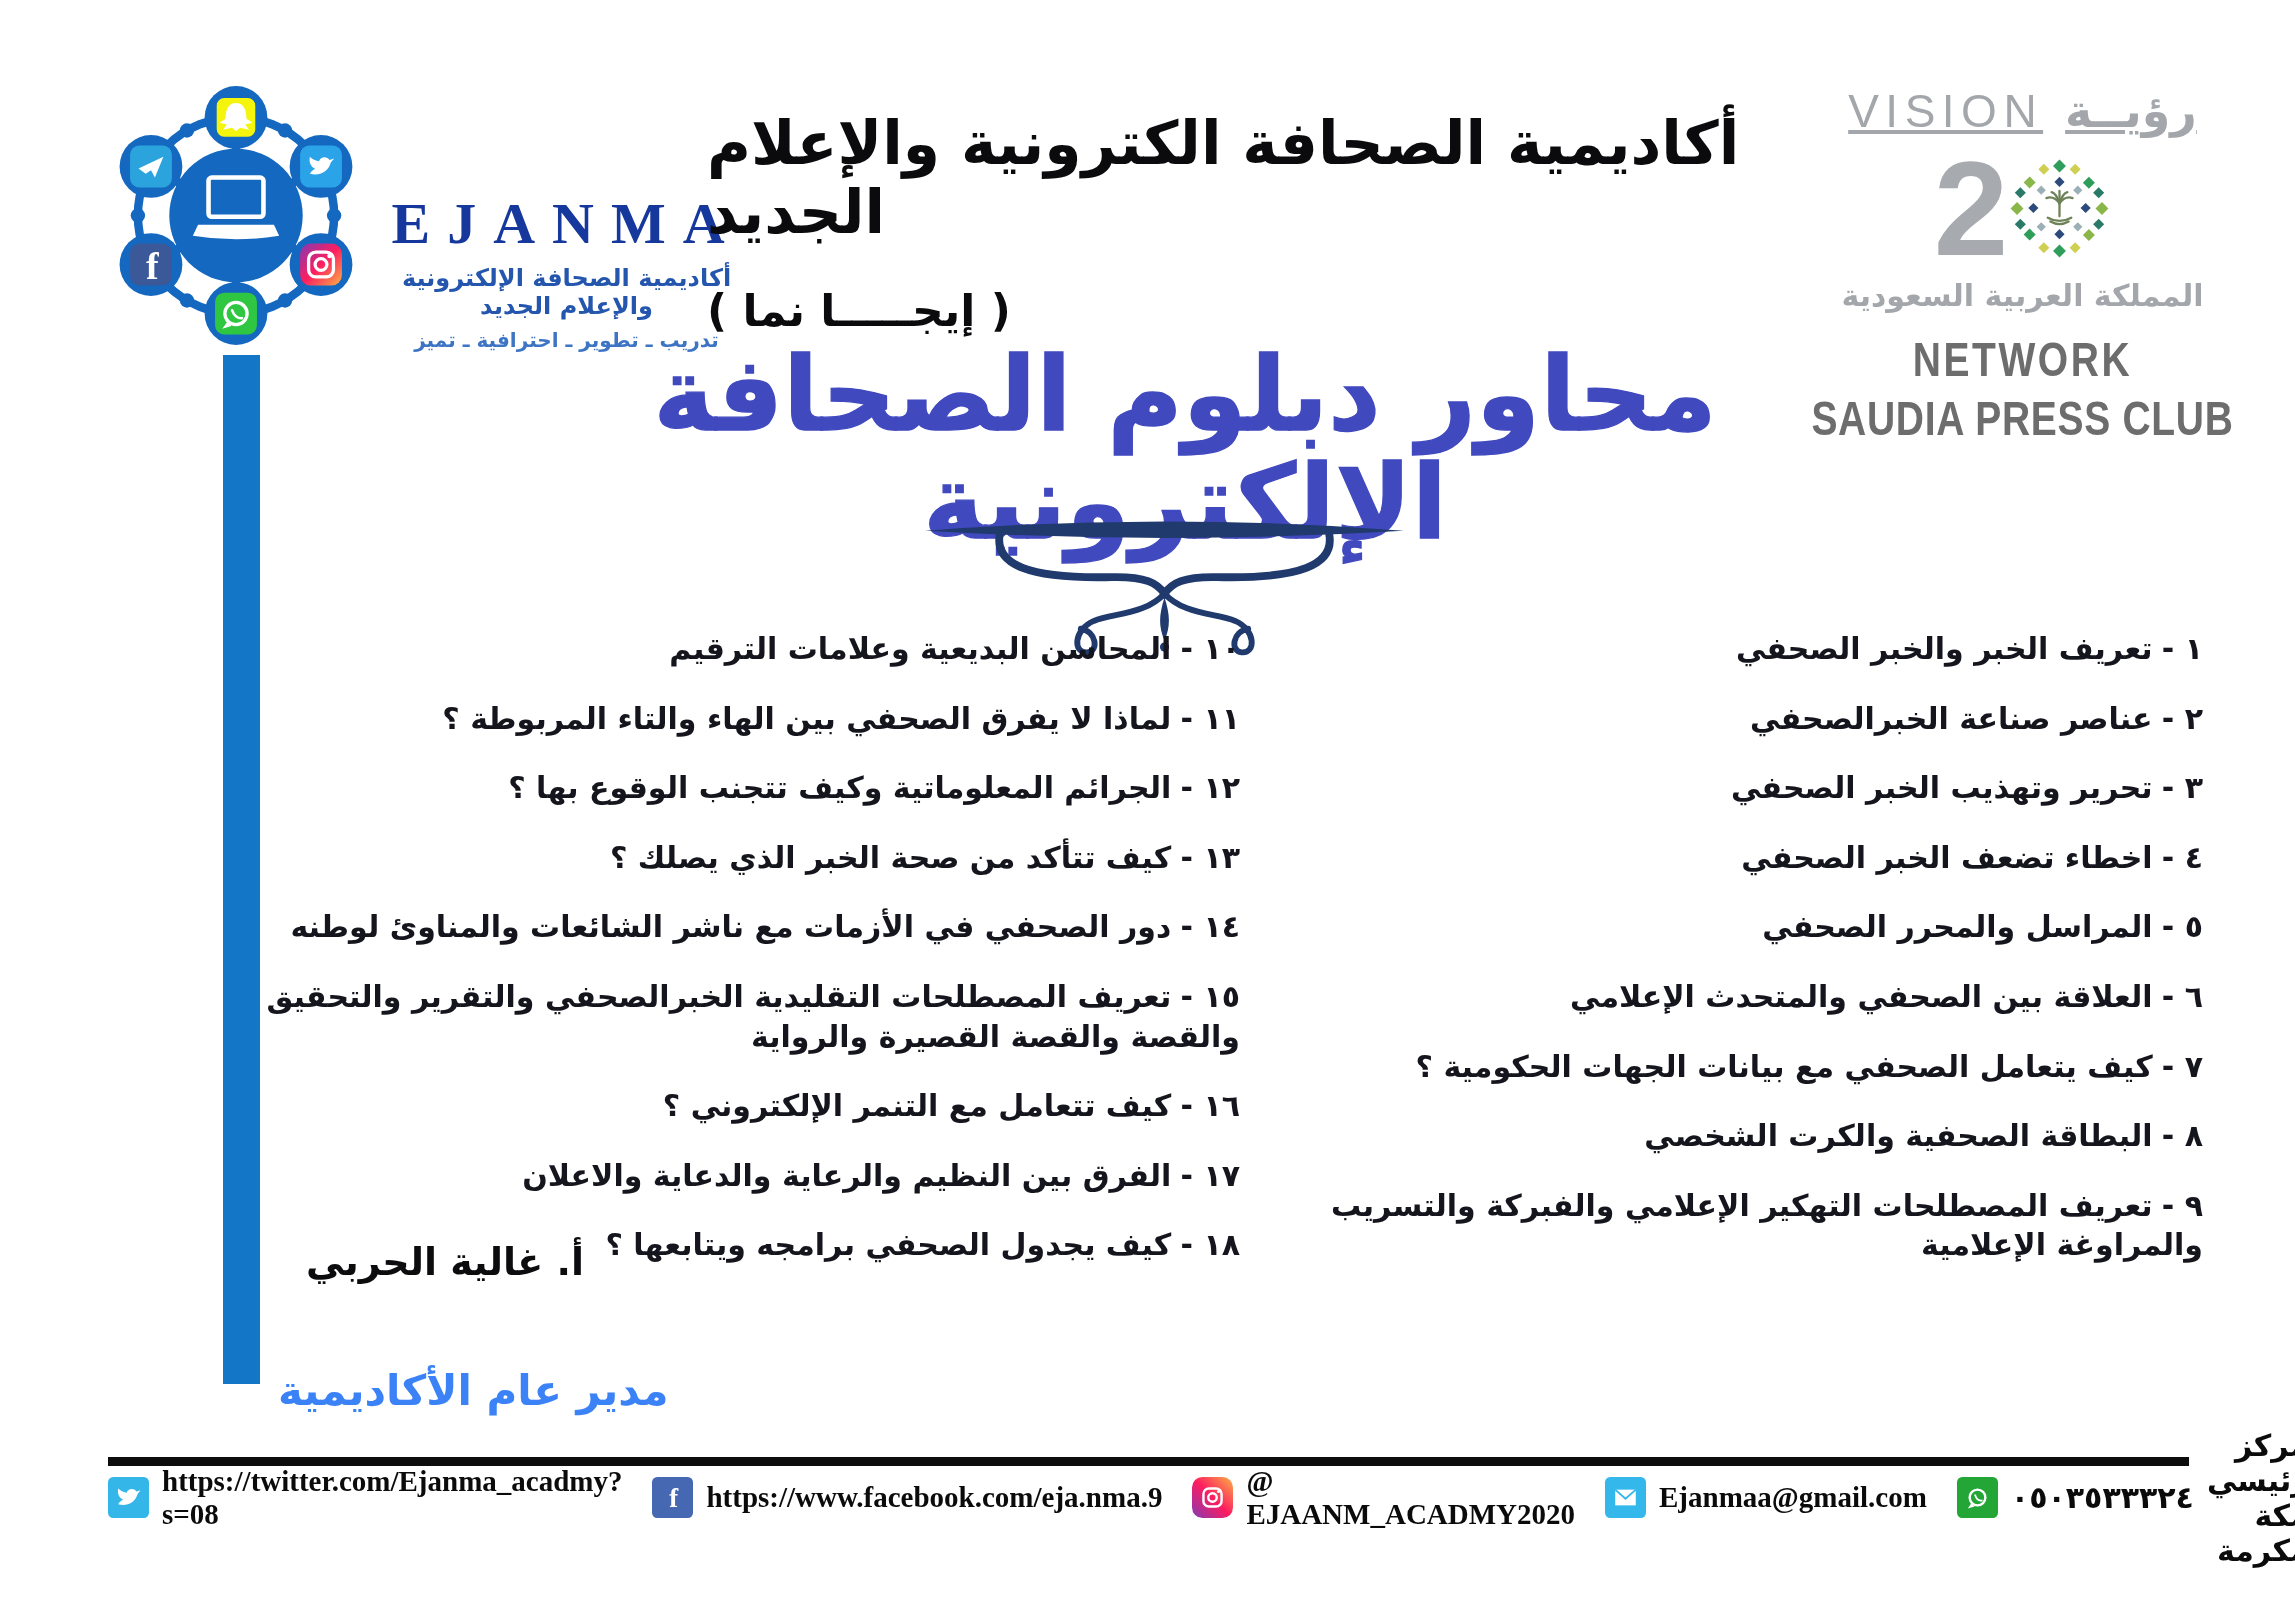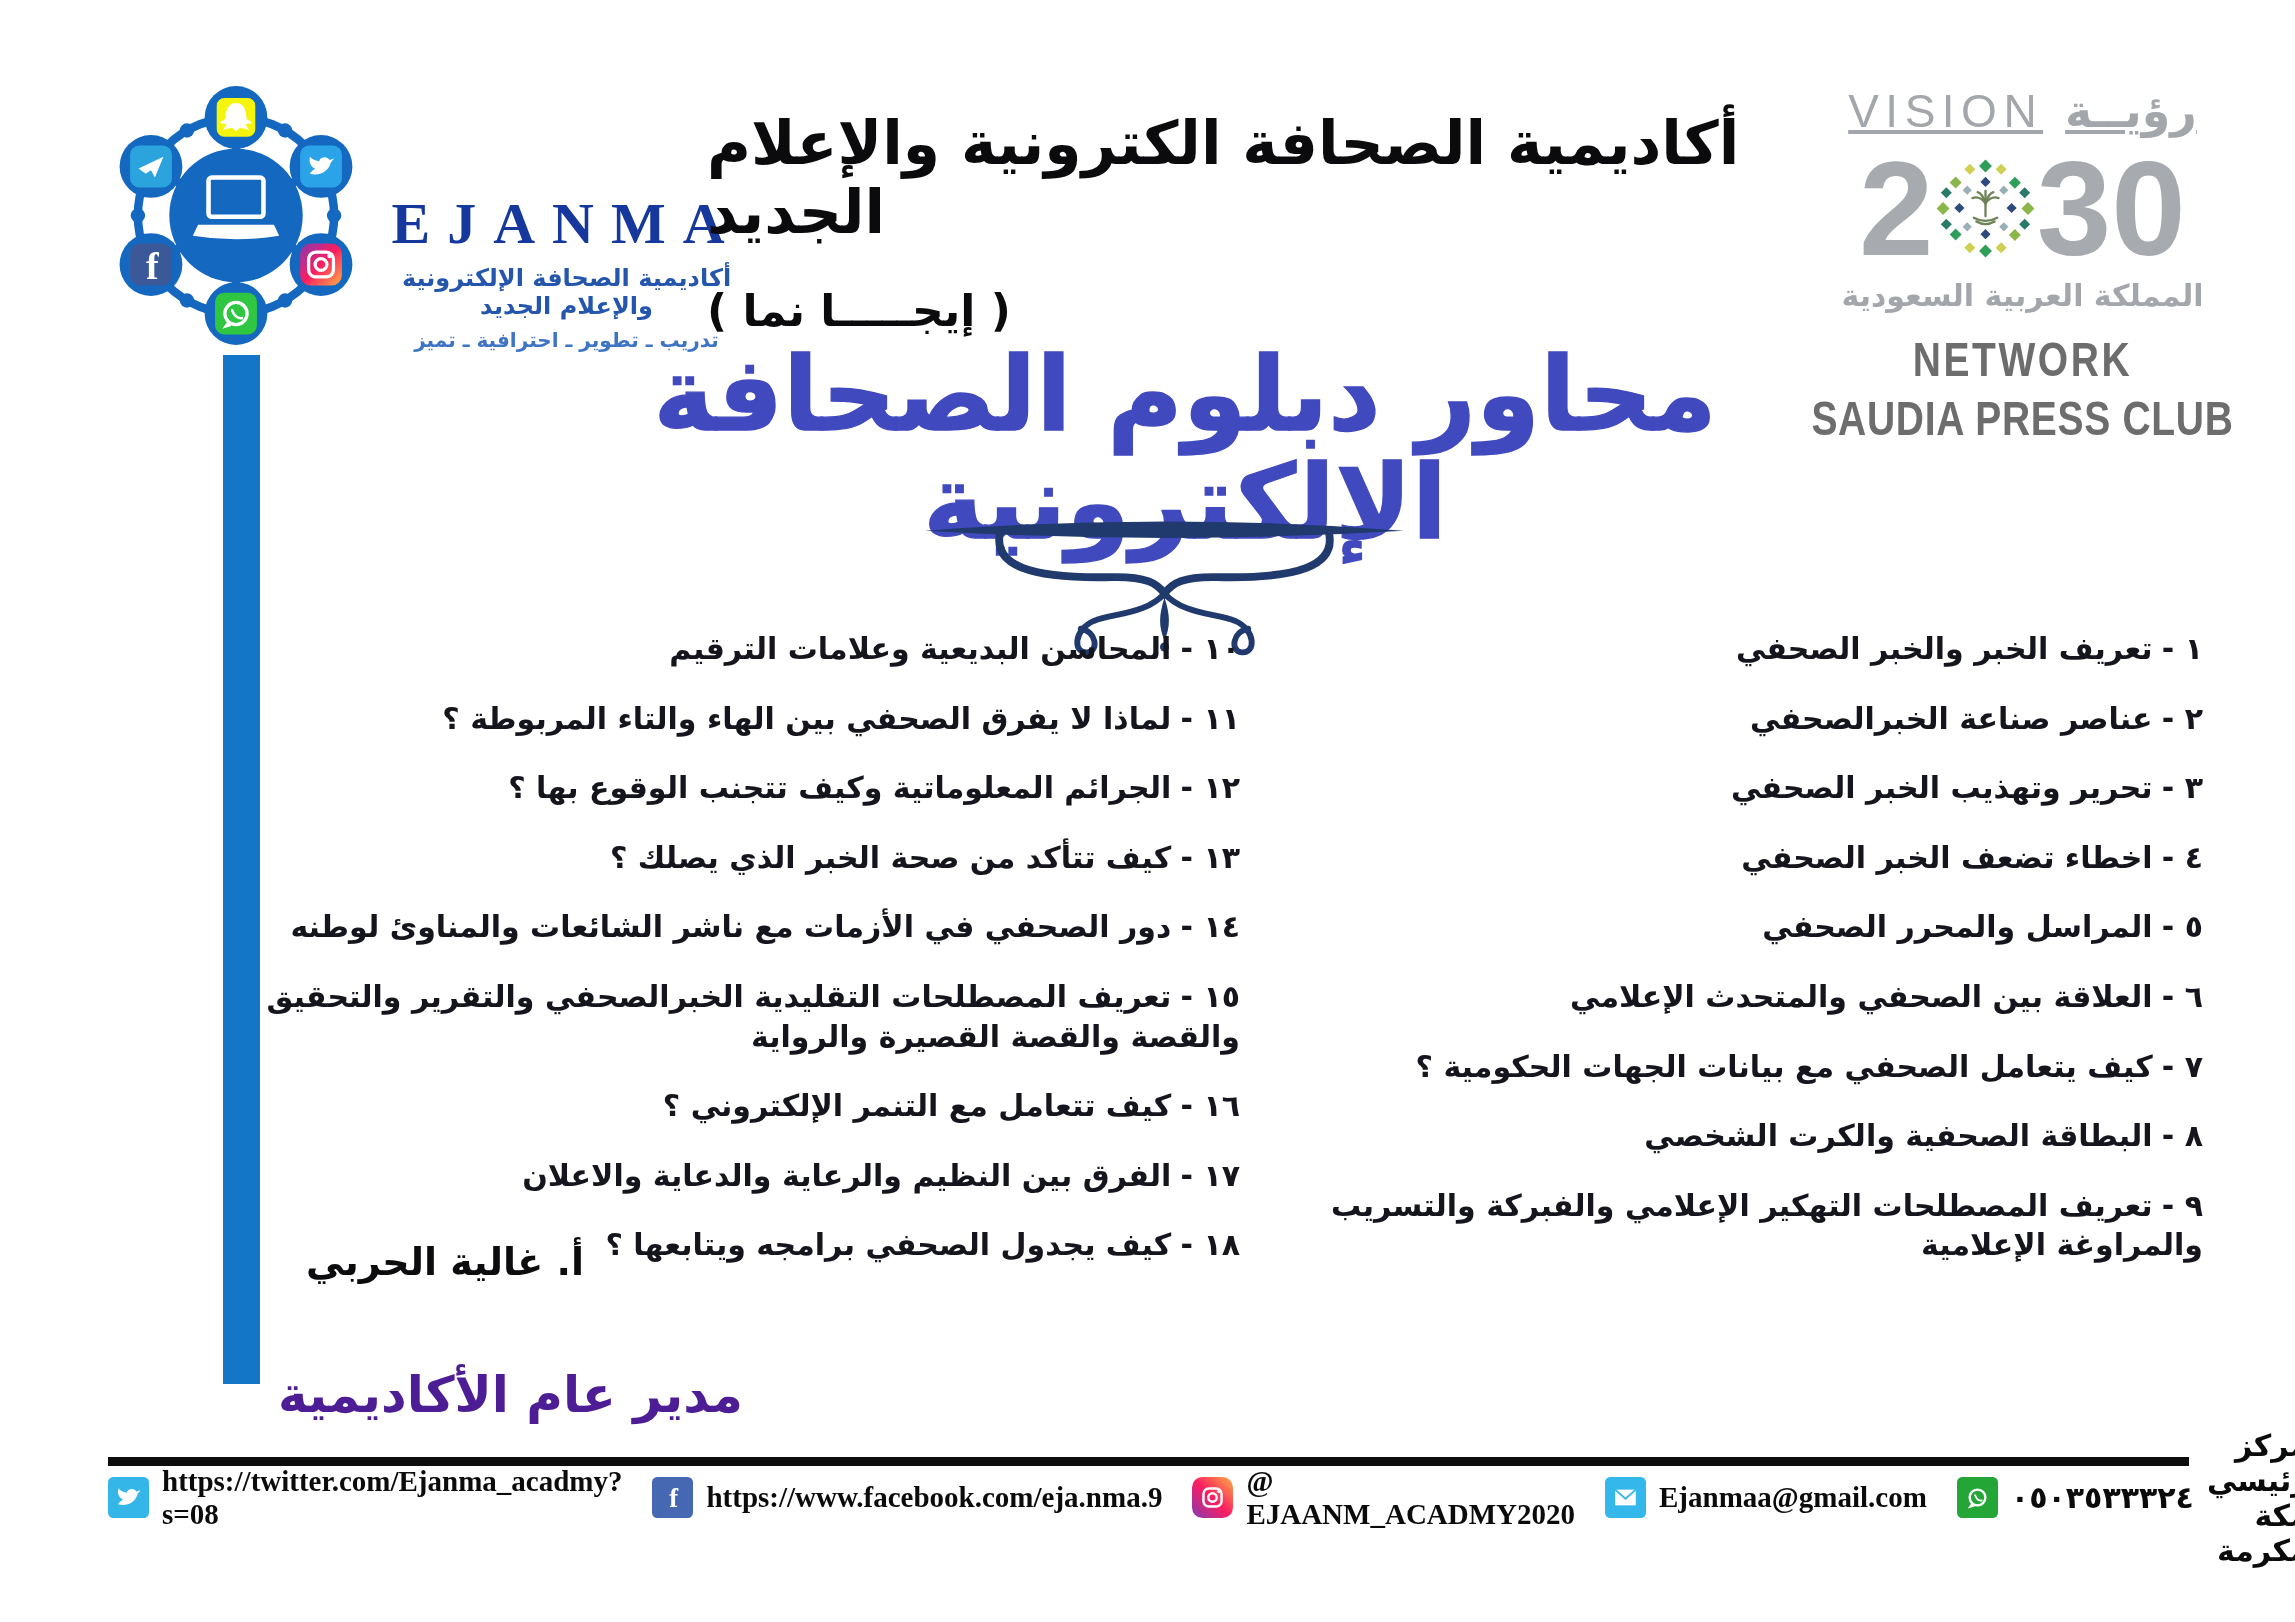--- a/index.html
+++ b/index.html
@@ -48,21 +48,21 @@
 
   
   .col{top:629px;text-align:right;color:var(--text_black);}
   .col-right{right:92px;width:952px;}
   .col-left{right:1055px;width:982px;}
   .item{font-size:30px;font-weight:bold;line-height:1.32;margin-bottom:30px;}
   .item .num{margin-inline-end:9.2px;}
 
   
   .sig-name{left:306px;top:1240px;font-size:38px;font-weight:bold;color:#0c0c0e;}
-  .sig-title{left:278px;top:1366px;font-size:50px;font-weight:bold;color:#4c1d95;}
+  .sig-title{left:278px;top:1366px;font-size:42px;font-weight:bold;color:#3b82f6;}
 
   
   .footer-line{left:108px;top:1457px;width:2081px;height:9.2px;background:#0d0d0d;}
   .footer{left:108px;top:1470px;width:2084px;height:55px;display:flex;align-items:center;gap:13px;
           font-family:"Liberation Serif","DejaVu Sans",serif;font-weight:bold;font-size:29px;color:#0b0b0b;}
   .f-ic{width:41px;height:41px;border-radius:5.2px;flex:0 0 auto;display:flex;
         align-items:center;justify-content:center;}
   .f-phone{font-family:"DejaVu Sans",sans-serif;font-size:30px;}
   .f-address{margin-left:auto;font-family:"DejaVu Sans",sans-serif;font-size:30px;direction:rtl;}
   .gap-l{margin-left:17px;}
@@ -208,21 +208,20 @@
           <line x1="0" y1="12" x2="0" y2="-8"></line>
           <path d="M0,-8 C-6,-16 -14,-18 -20,-16"></path>
             <path d="M0,-8 C-4,-20 -8,-24 -12,-25"></path>
           <path d="M0,-10 C0,-20 0,-24 0,-27"></path>
           <path d="M0,-8 C4,-20 8,-24 12,-25"></path>
             <path d="M0,-8 C6,-16 14,-18 20,-16"></path>
           <path d="M-18,14 Q0,24 18,14"></path>
             <path d="M-14,20 Q0,28 14,20"></path>
         </g>
       </svg>
-      <span class="v-digit">30</span>
     </div>
     <div class="v-king-ar" dir="rtl">المملكة العربية السعودية</div>
     <div class="network">
       <div class="nw1">NETWORK</div>
       <div class="nw2">SAUDIA PRESS CLUB</div>
     </div>
   </div>
 
   <div class="abs main-title" dir="rtl">محاور دبلوم الصحافة الإلكترونية</div>
 

